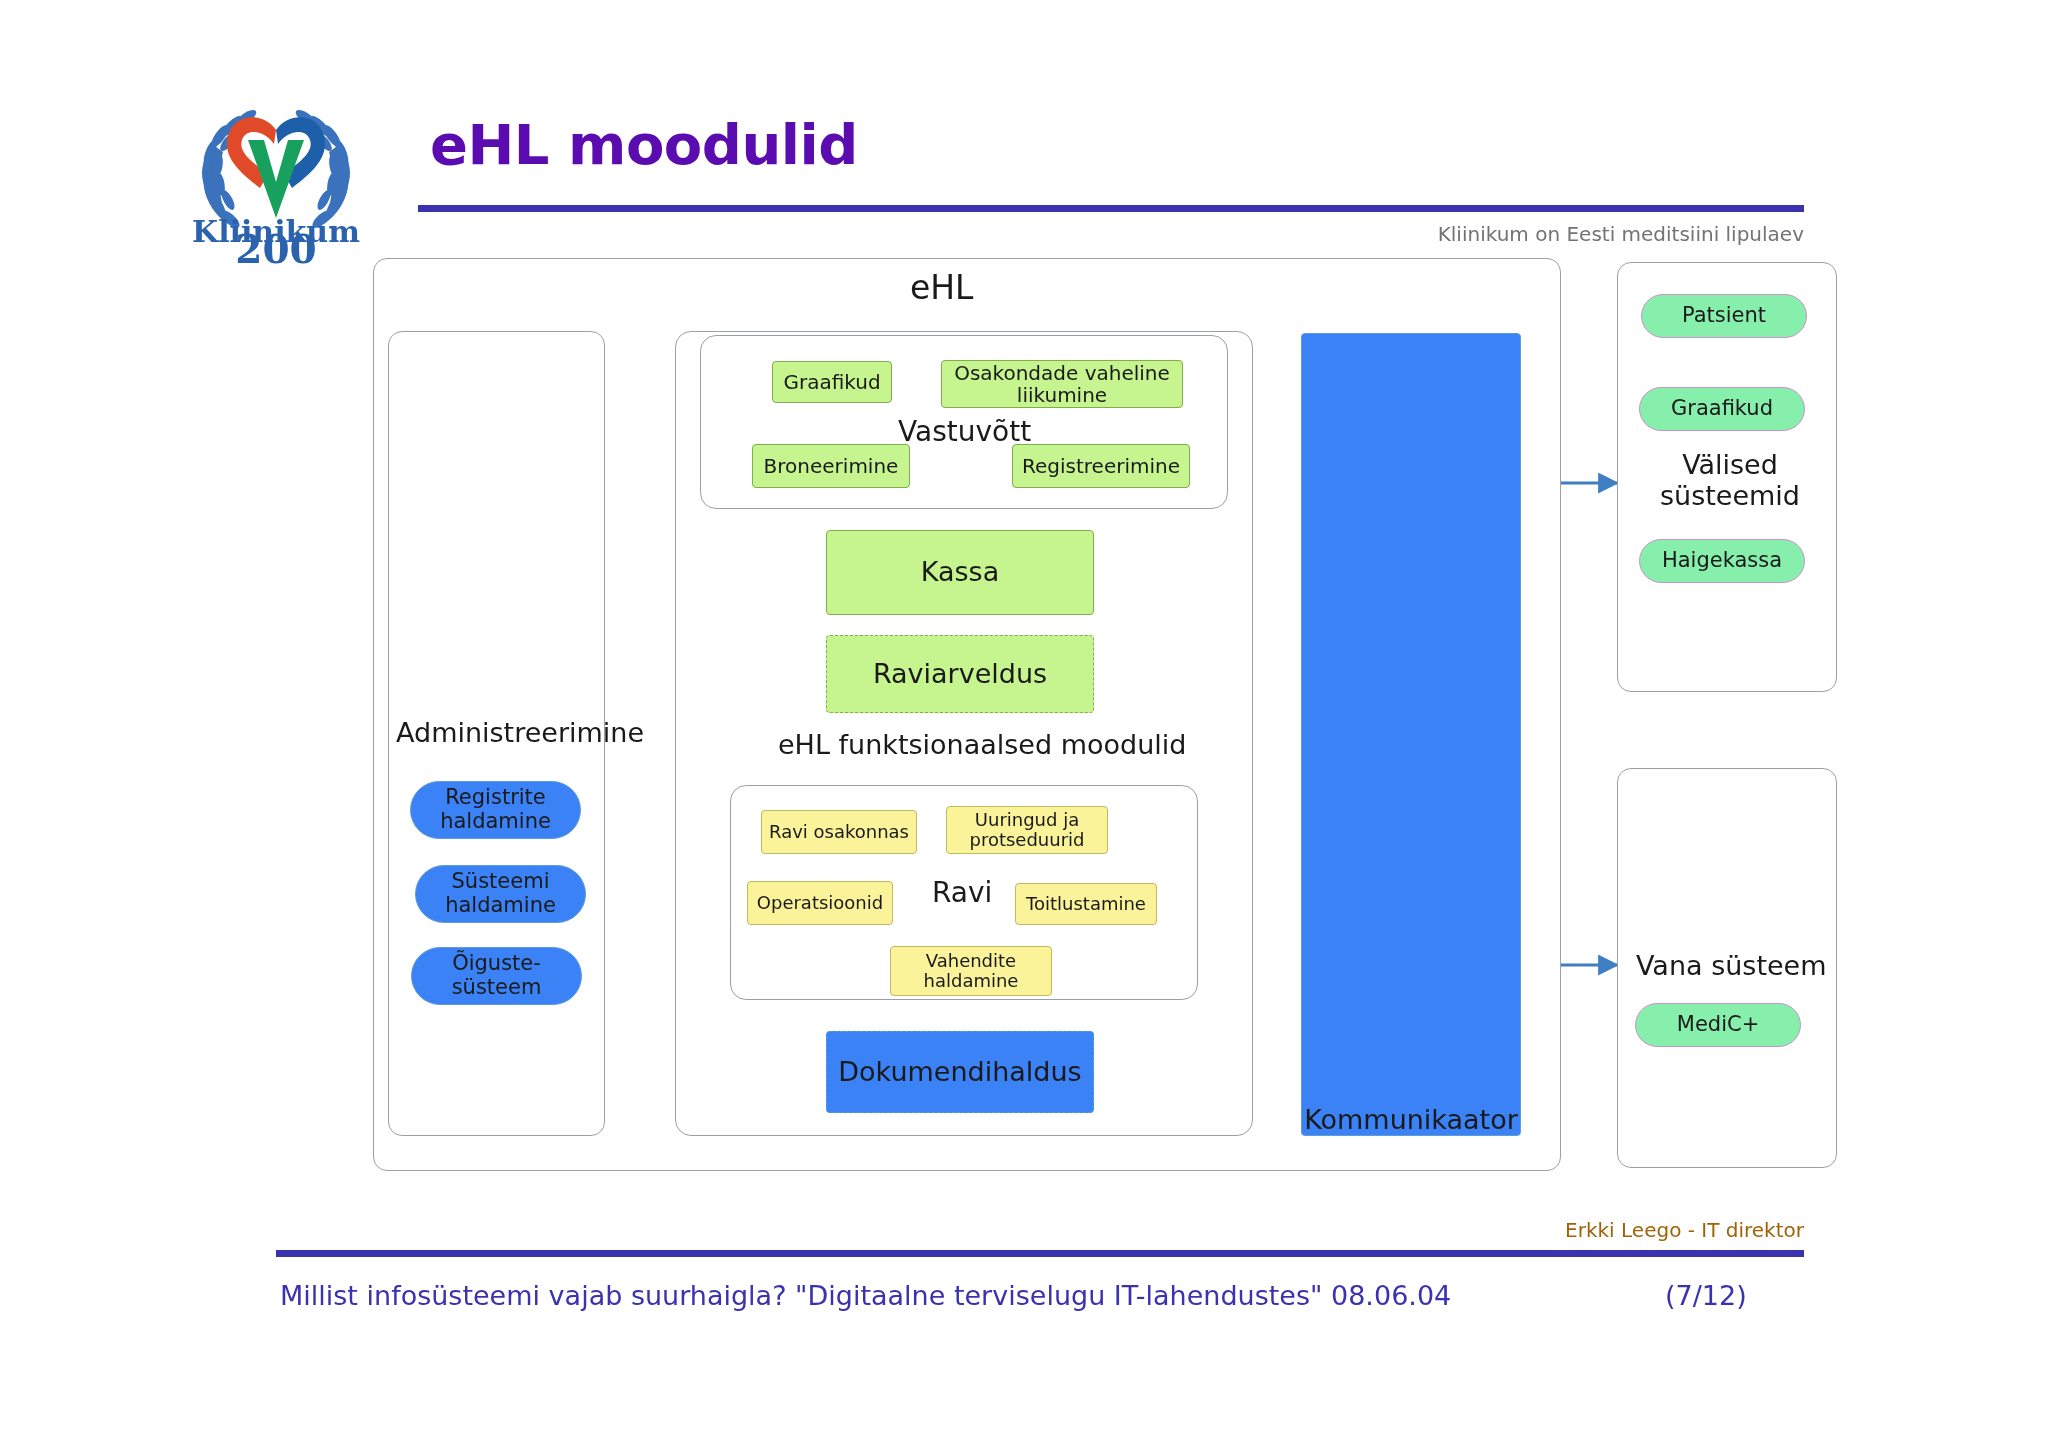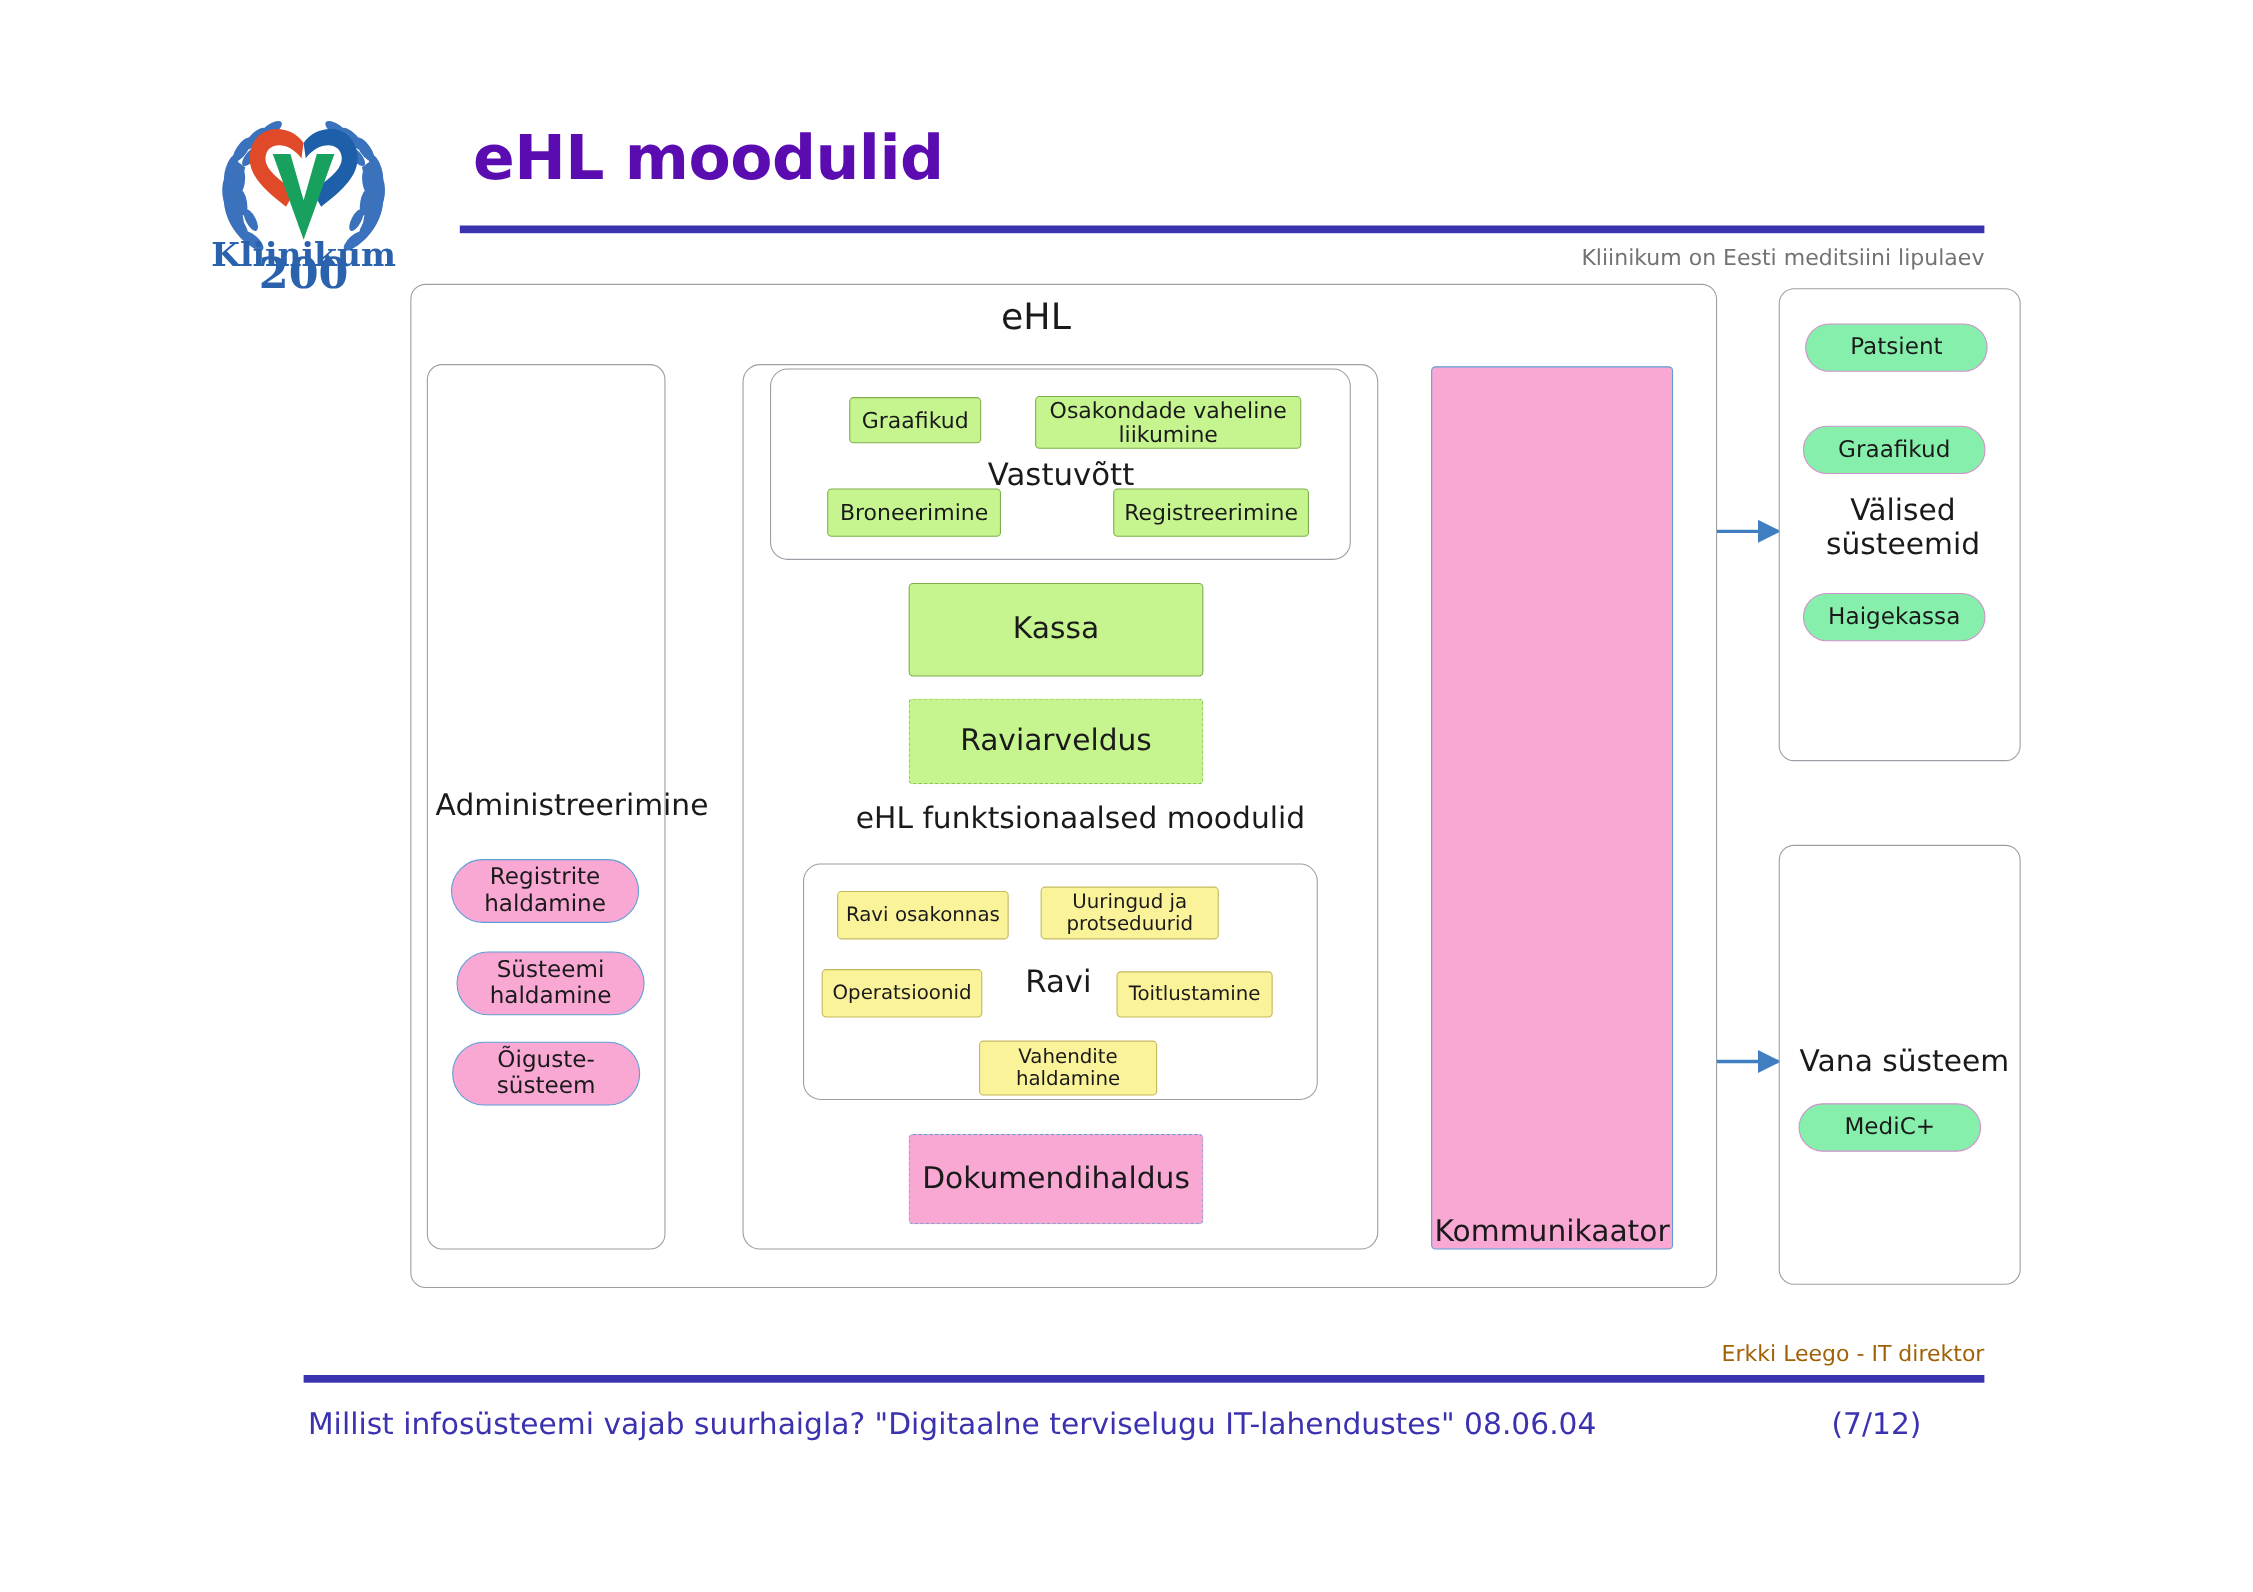--- a/index.html
+++ b/index.html
@@ -74,21 +74,21 @@
   .plainbox.inner { border-radius:16px; }
 
   .pill {
     border-radius:999px;
     border:1px solid #8d9aa5;
   }
   .rrect { border-radius:4px; border:1px solid #8d9aa5; }
 
   .green  { background:#c6f58f; border-color:#7fae4e; }
   .yellow { background:#fbf39a; border-color:#c3b95c; }
-  .blue   { background:#f9a8d4; border-color:#5f9ed4; }
+  .blue   { background:#3b82f6; border-color:#5f9ed4; }
   .pink   { background:#86efac; border-color:#cf93cb; }
   .dashed { border-style:dashed; }
 
   .label {
     position:absolute;
     color:#1a1a1a;
     white-space:nowrap;
   }
   .label.wrap { white-space:normal; text-align:center; }
 </style>

